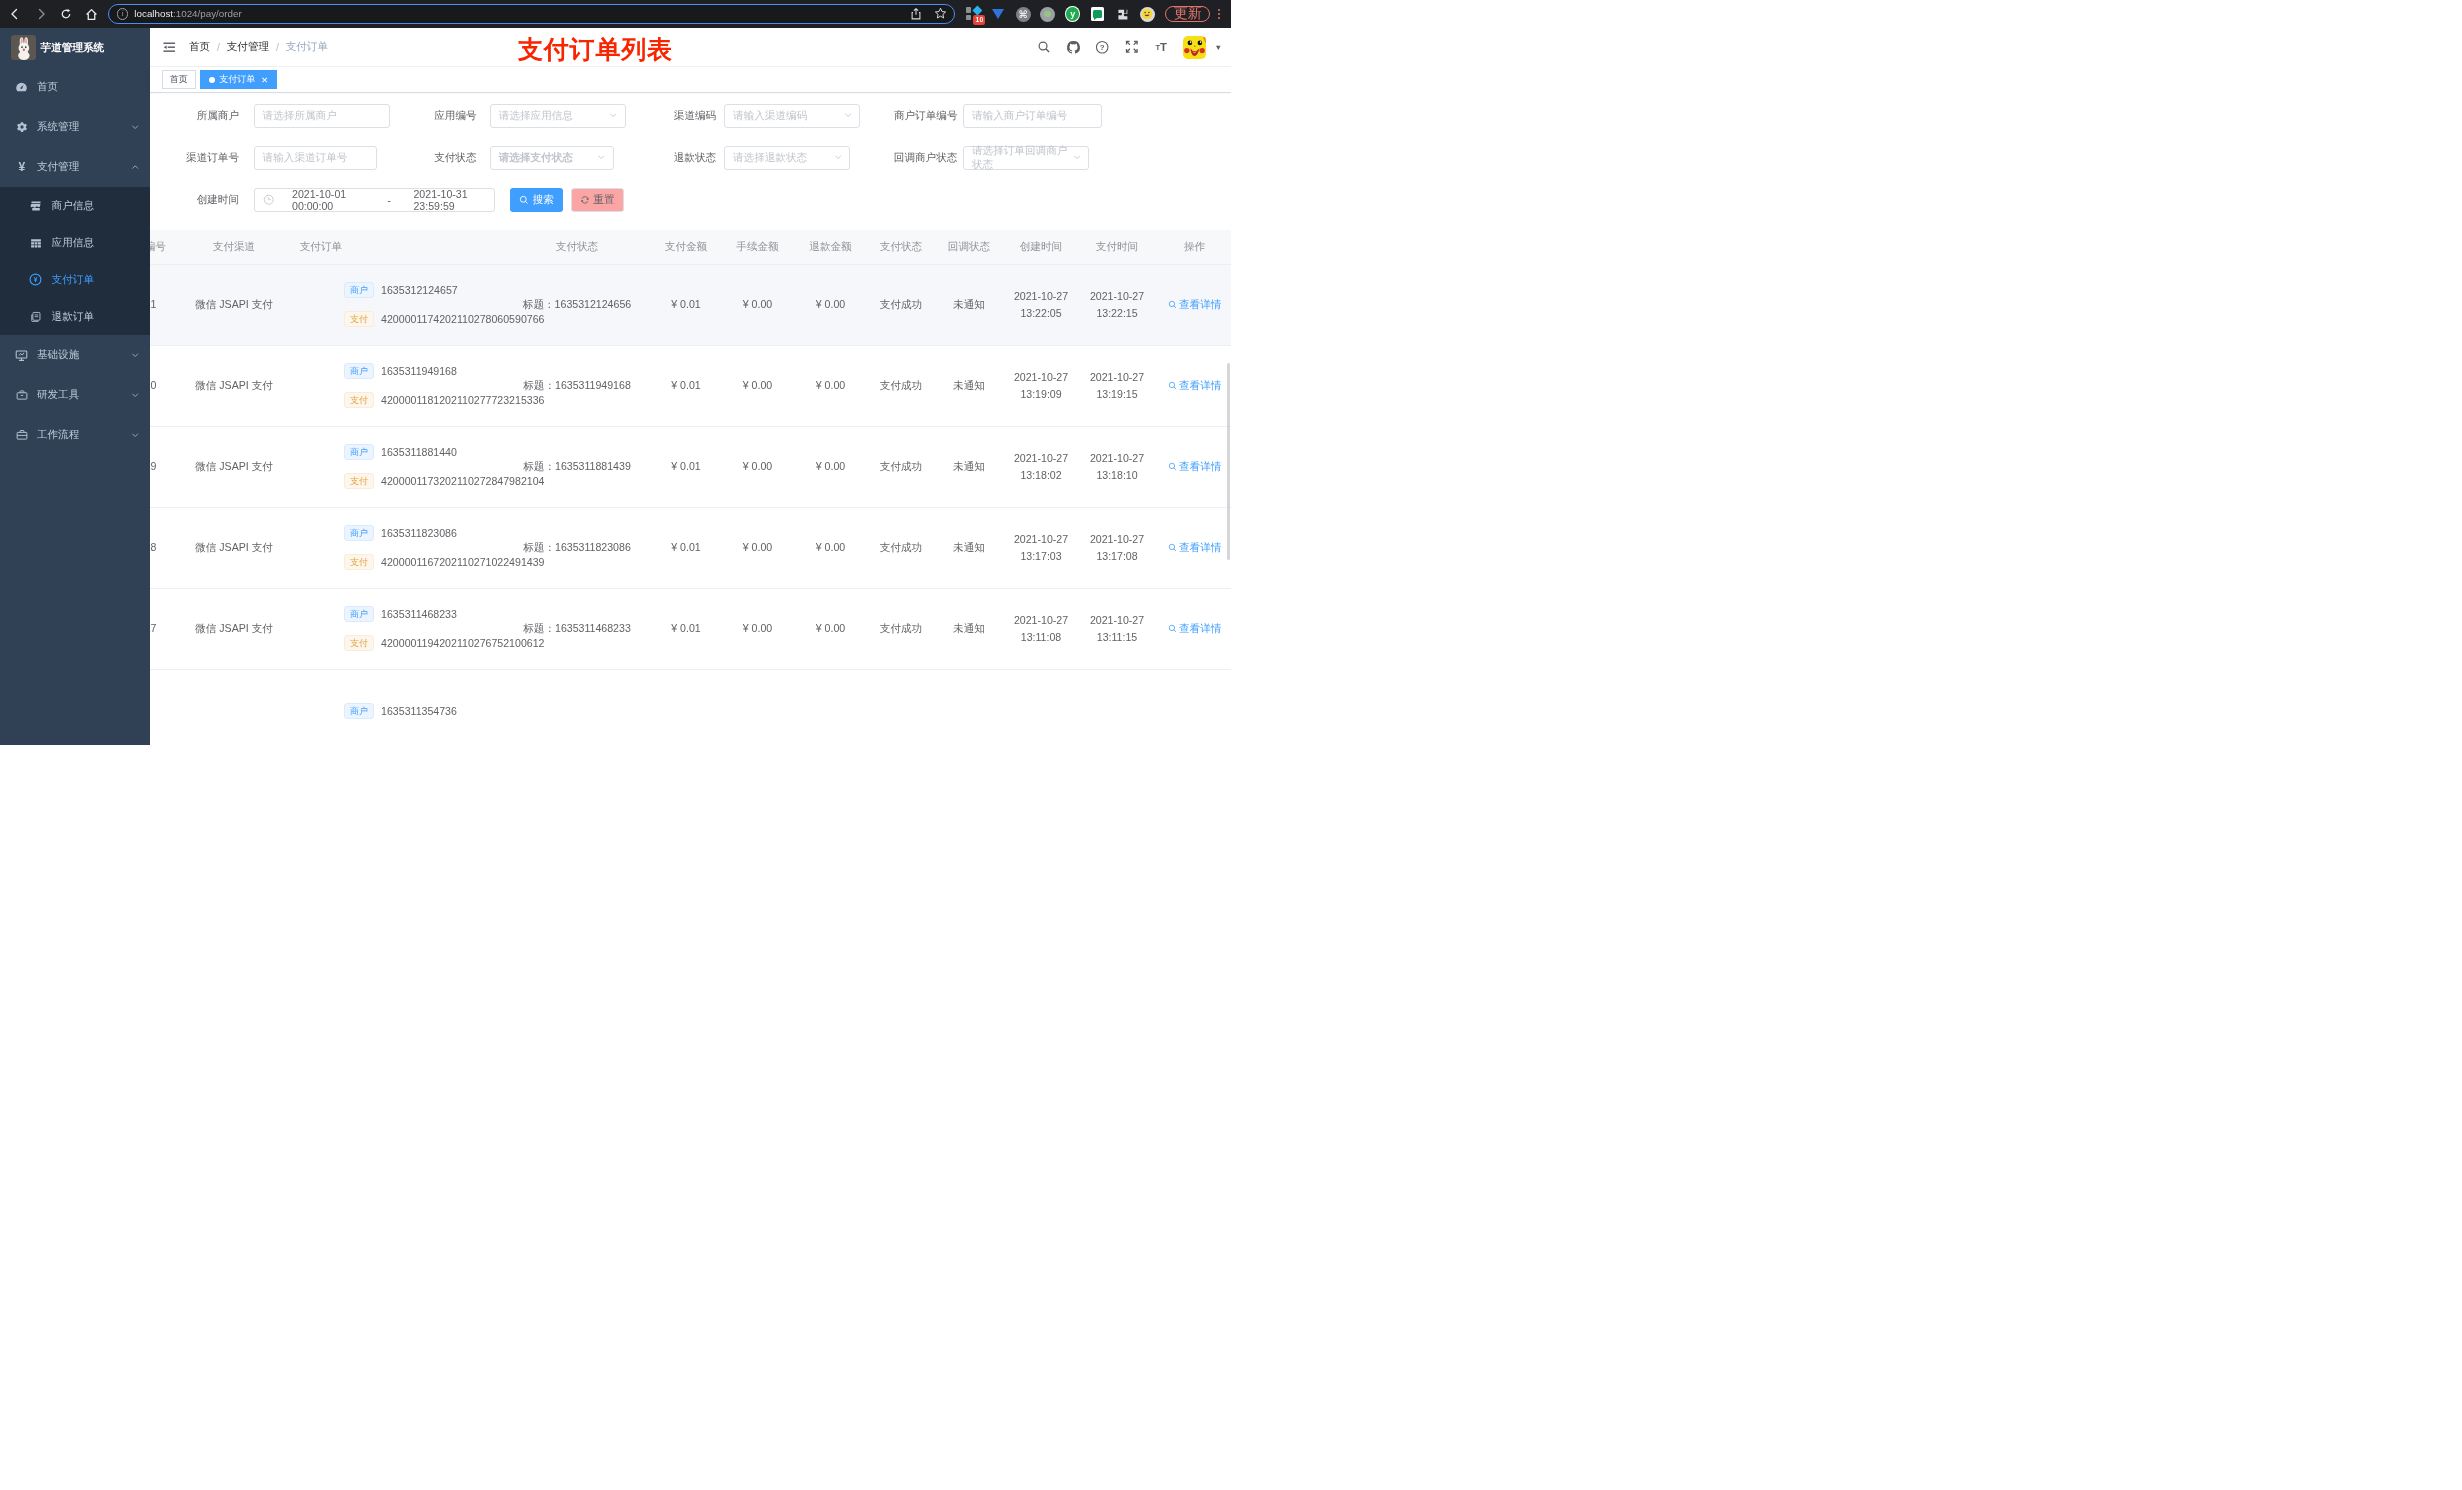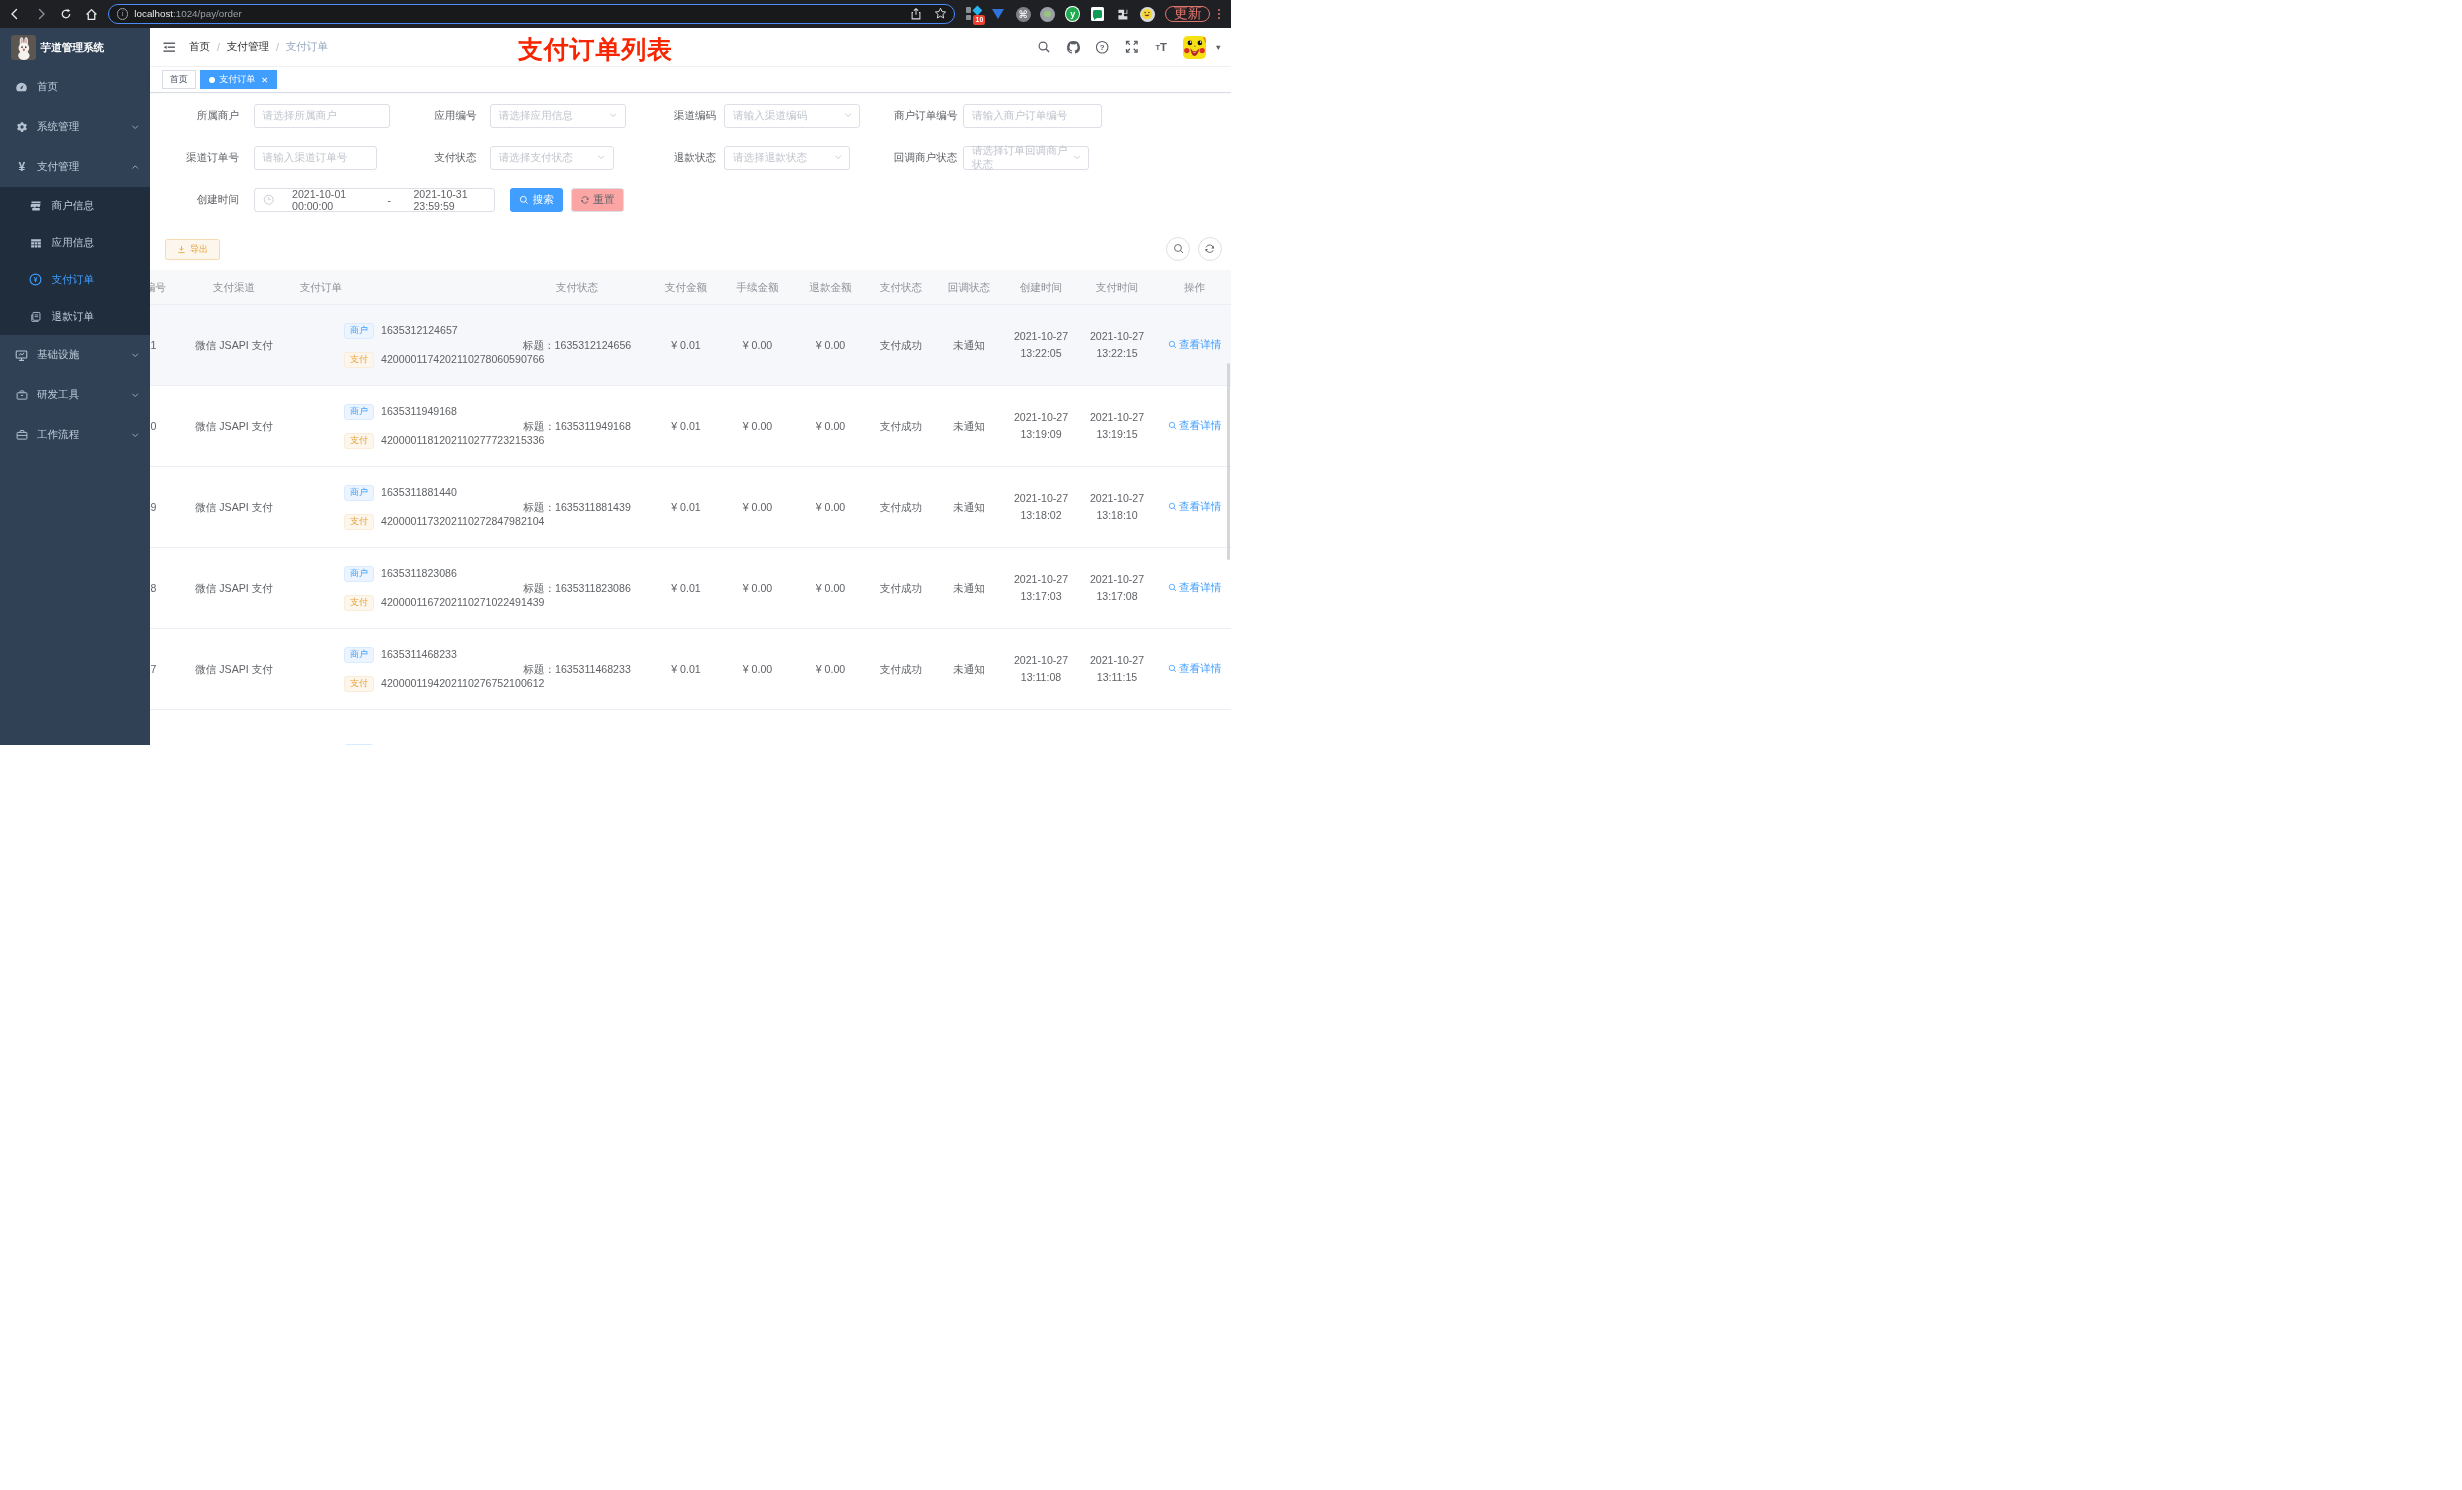--- a/index.html
+++ b/index.html
@@ -81,21 +81,21 @@
   .frow { display:flex; align-items:center; height:24px; margin:0 0 18px 0; padding-left:15px; }
   .flabel { text-align:right; color:#606266; font-size:10.6px; flex:none; }
   .ffield { height:24px; border:0.8px solid #dcdfe6; border-radius:3px; display:flex; align-items:center; padding:0 7.6px; color:#c0c4cc; font-size:10.6px; background:#fff; flex:none; }
   .ffield .chev { margin-left:auto; color:#c0c4cc; font-size:8.3px; }
   .l1 { width:74px; margin-right:15px; }
   .l2 { width:73px; margin-left:13.6px; margin-right:13.6px; }
   .l3 { width:78px; margin-left:12px; margin-right:8.3px; }
   .l4 { width:85px; margin-left:12px; margin-right:6px; }
   .w180 { width:136px; }
   .w163 { width:123px; }
-  .w164 { width:124px; }
+  .w164 { width:124px;font-weight:bold; }
   .w167 { width:126px; }
   .w184 { width:139px; }
   .date-field { width:241px; color:#606266; gap:18px; }
   .date-field .clock { color:#c0c4cc; display:flex; }
   .date-sep { color:#606266; padding:0 4.5px; }
   .btn { height:24px; border-radius:3px; font-size:10.6px; display:inline-flex; align-items:center; justify-content:center; gap:3.8px; cursor:pointer; border:0.8px solid transparent; }
   .btn-primary { background:#409eff; color:#fff; width:53px; margin-left:15px; }
   .btn-plain { background:#fca5a5; border-color:#dcdfe6; color:#606266; width:53px; margin-left:7.6px; }
 
   .toolbar { display:flex; align-items:center; padding:6px 9px 0 15px; height:33px; }
@@ -534,44 +534,20 @@
           <svg width="9.8" height="9.8" viewBox="0 0 16 16">
               <path d="M3 6 A5.3 5.3 0 0 1 13.2 7.5 M13 10 A5.3 5.3 0 0 1 2.8 8.5" stroke="currentColor" stroke-width="1.4" fill="none"></path>
               <path d="M13.8 4 V7.6 H10.2" fill="currentColor"></path>
               <path d="M2.2 12 V8.4 H5.8" fill="currentColor"></path>
             </svg>
           <span>重置</span>
         </span>
       </div>
     </div>
 
-    <div class="toolbar">
-      <span class="btn btn-export">
-        <svg width="9" height="9" viewBox="0 0 16 16">
-            <path d="M8 1.5 V9 M4.8 6 L8 9.4 L11.2 6" stroke="currentColor" stroke-width="1.5" fill="none"></path>
-            <path d="M2.5 13.5 h11" stroke="currentColor" stroke-width="1.5"></path>
-          </svg>
-        <span>导出</span>
-      </span>
-      <span class="tool-right">
-        <span class="circ-btn">
-          <svg width="11.4" height="11.4" viewBox="0 0 16 16">
-              <circle cx="7" cy="7" r="4.8" stroke="currentColor" stroke-width="1.3" fill="none"></circle>
-              <path d="M10.5 10.5 L14 14" stroke="currentColor" stroke-width="1.4"></path>
-            </svg>
-        </span>
-        <span class="circ-btn">
-          <svg width="11.4" height="11.4" viewBox="0 0 16 16">
-              <path d="M3 6 A5.3 5.3 0 0 1 13.2 7.5 M13 10 A5.3 5.3 0 0 1 2.8 8.5" stroke="currentColor" stroke-width="1.3" fill="none"></path>
-              <path d="M13.8 4 V7.6 H10.2" fill="currentColor"></path>
-              <path d="M2.2 12 V8.4 H5.8" fill="currentColor"></path>
-            </svg>
-        </span>
-      </span>
-    </div>
 
     <div class="table">
       <div class="thead">
         <span class="th c-id"><span>编号</span></span>
         <span class="th c-ch">支付渠道</span>
         <span class="th c-ord">支付订单</span>
         <span class="th c-title">支付状态</span>
         <span class="th c-amt">支付金额</span>
         <span class="th c-fee">手续金额</span>
         <span class="th c-ref">退款金额</span>

